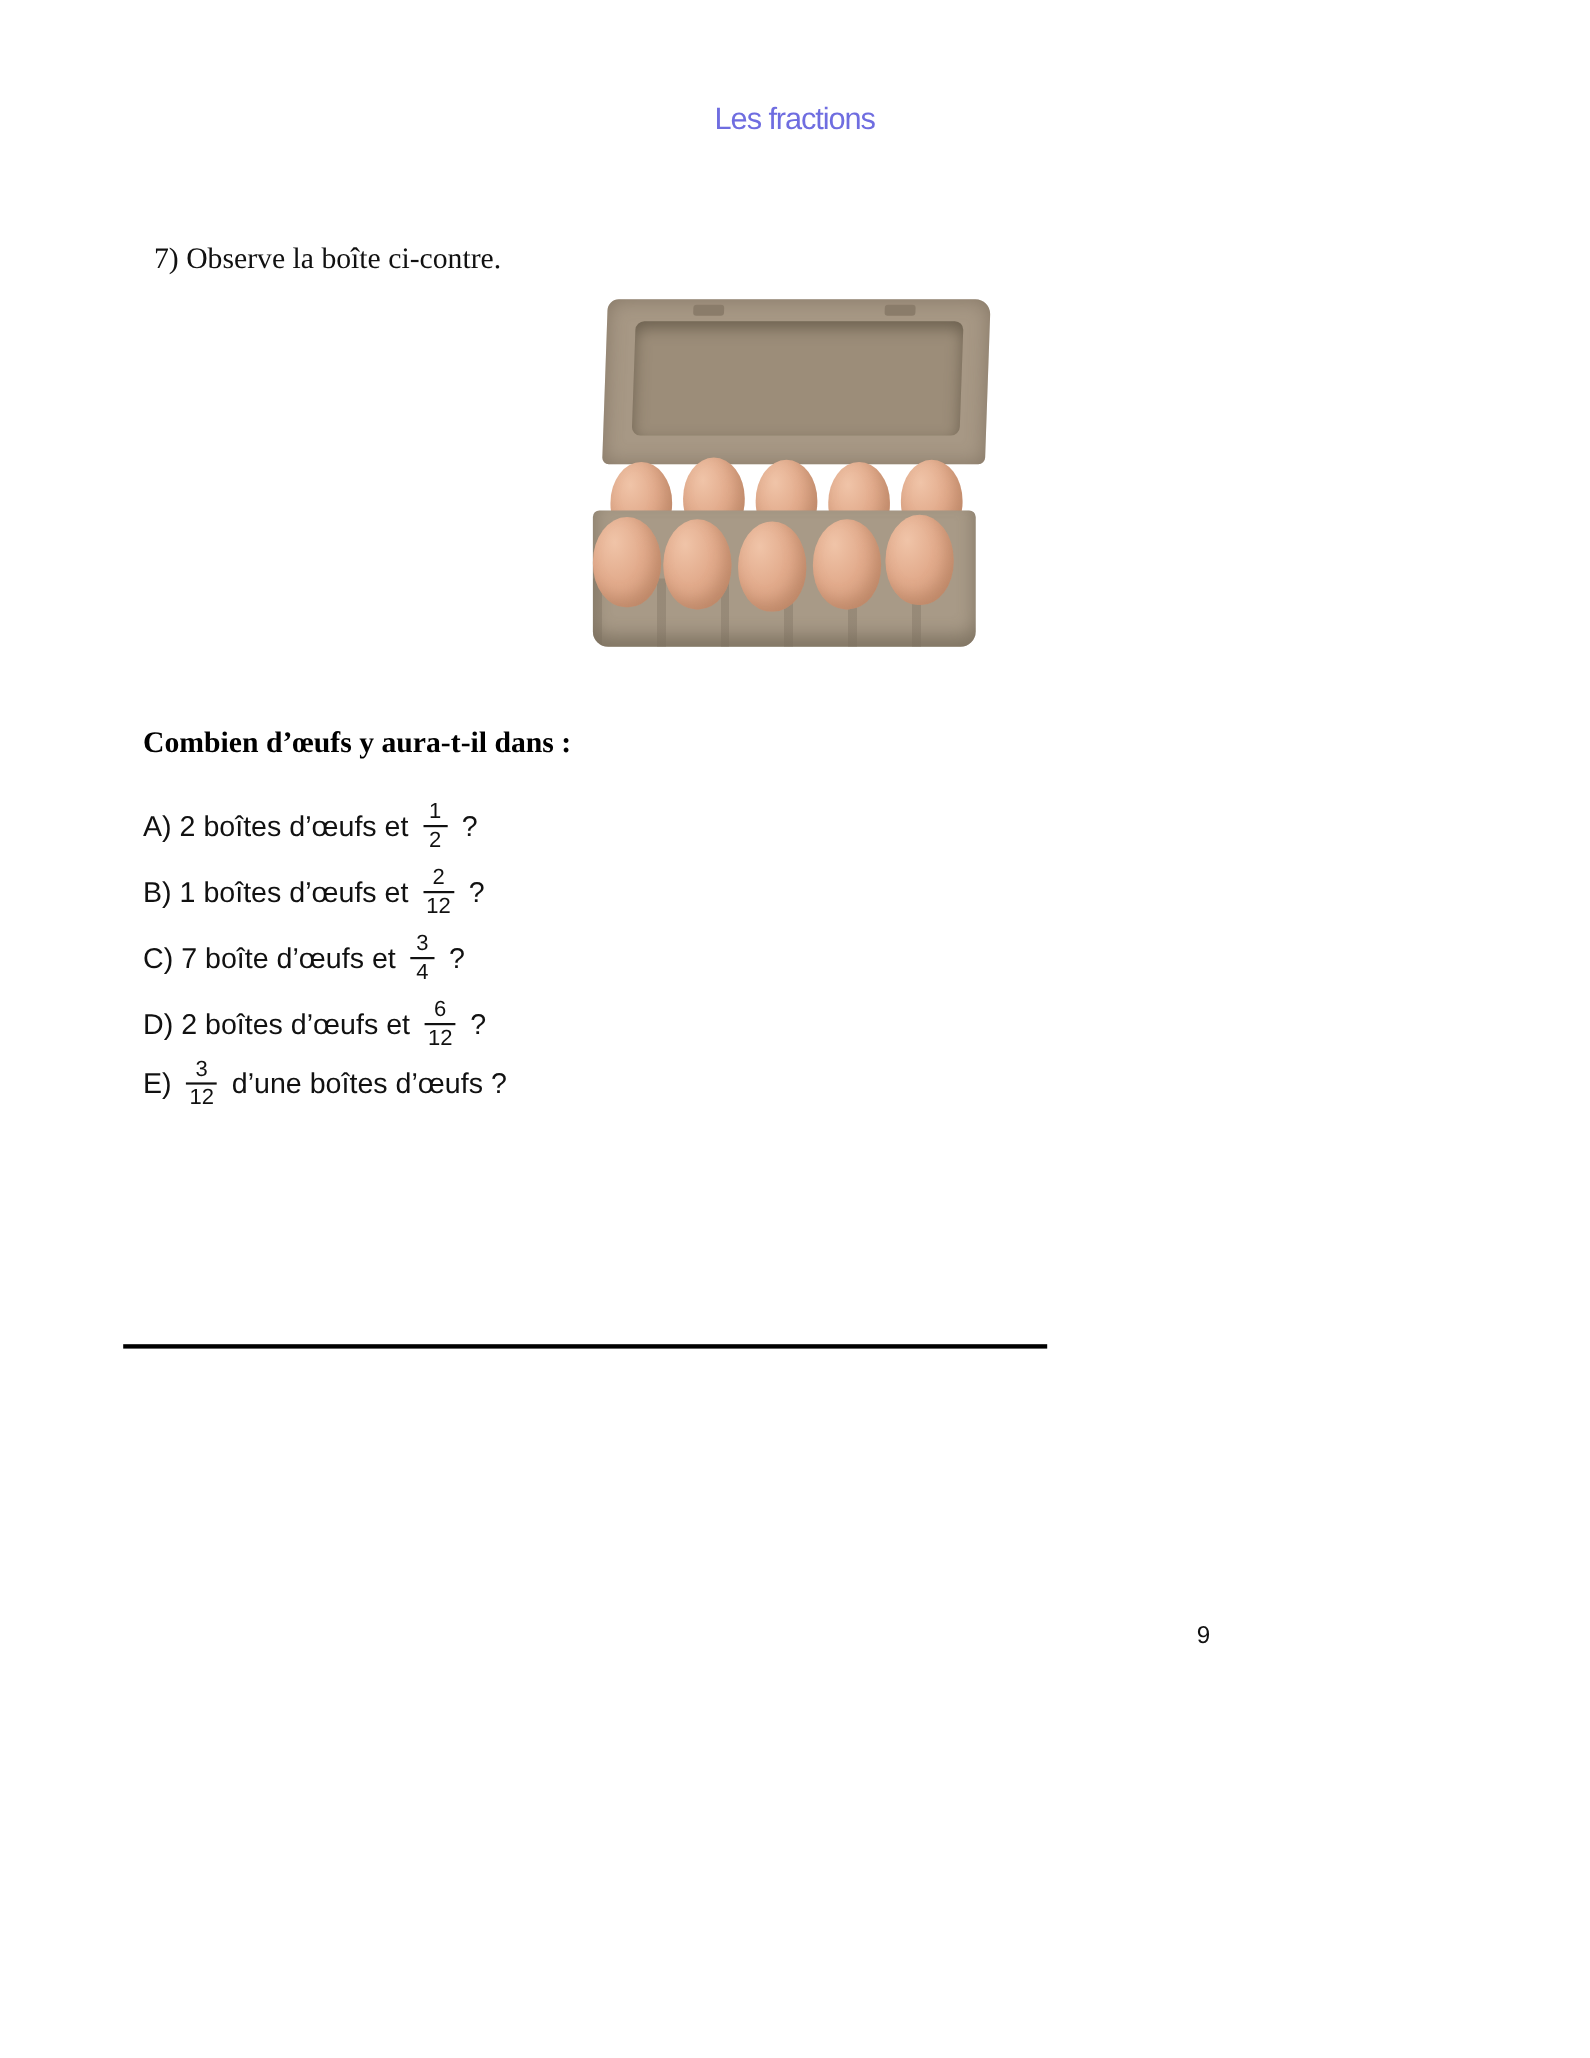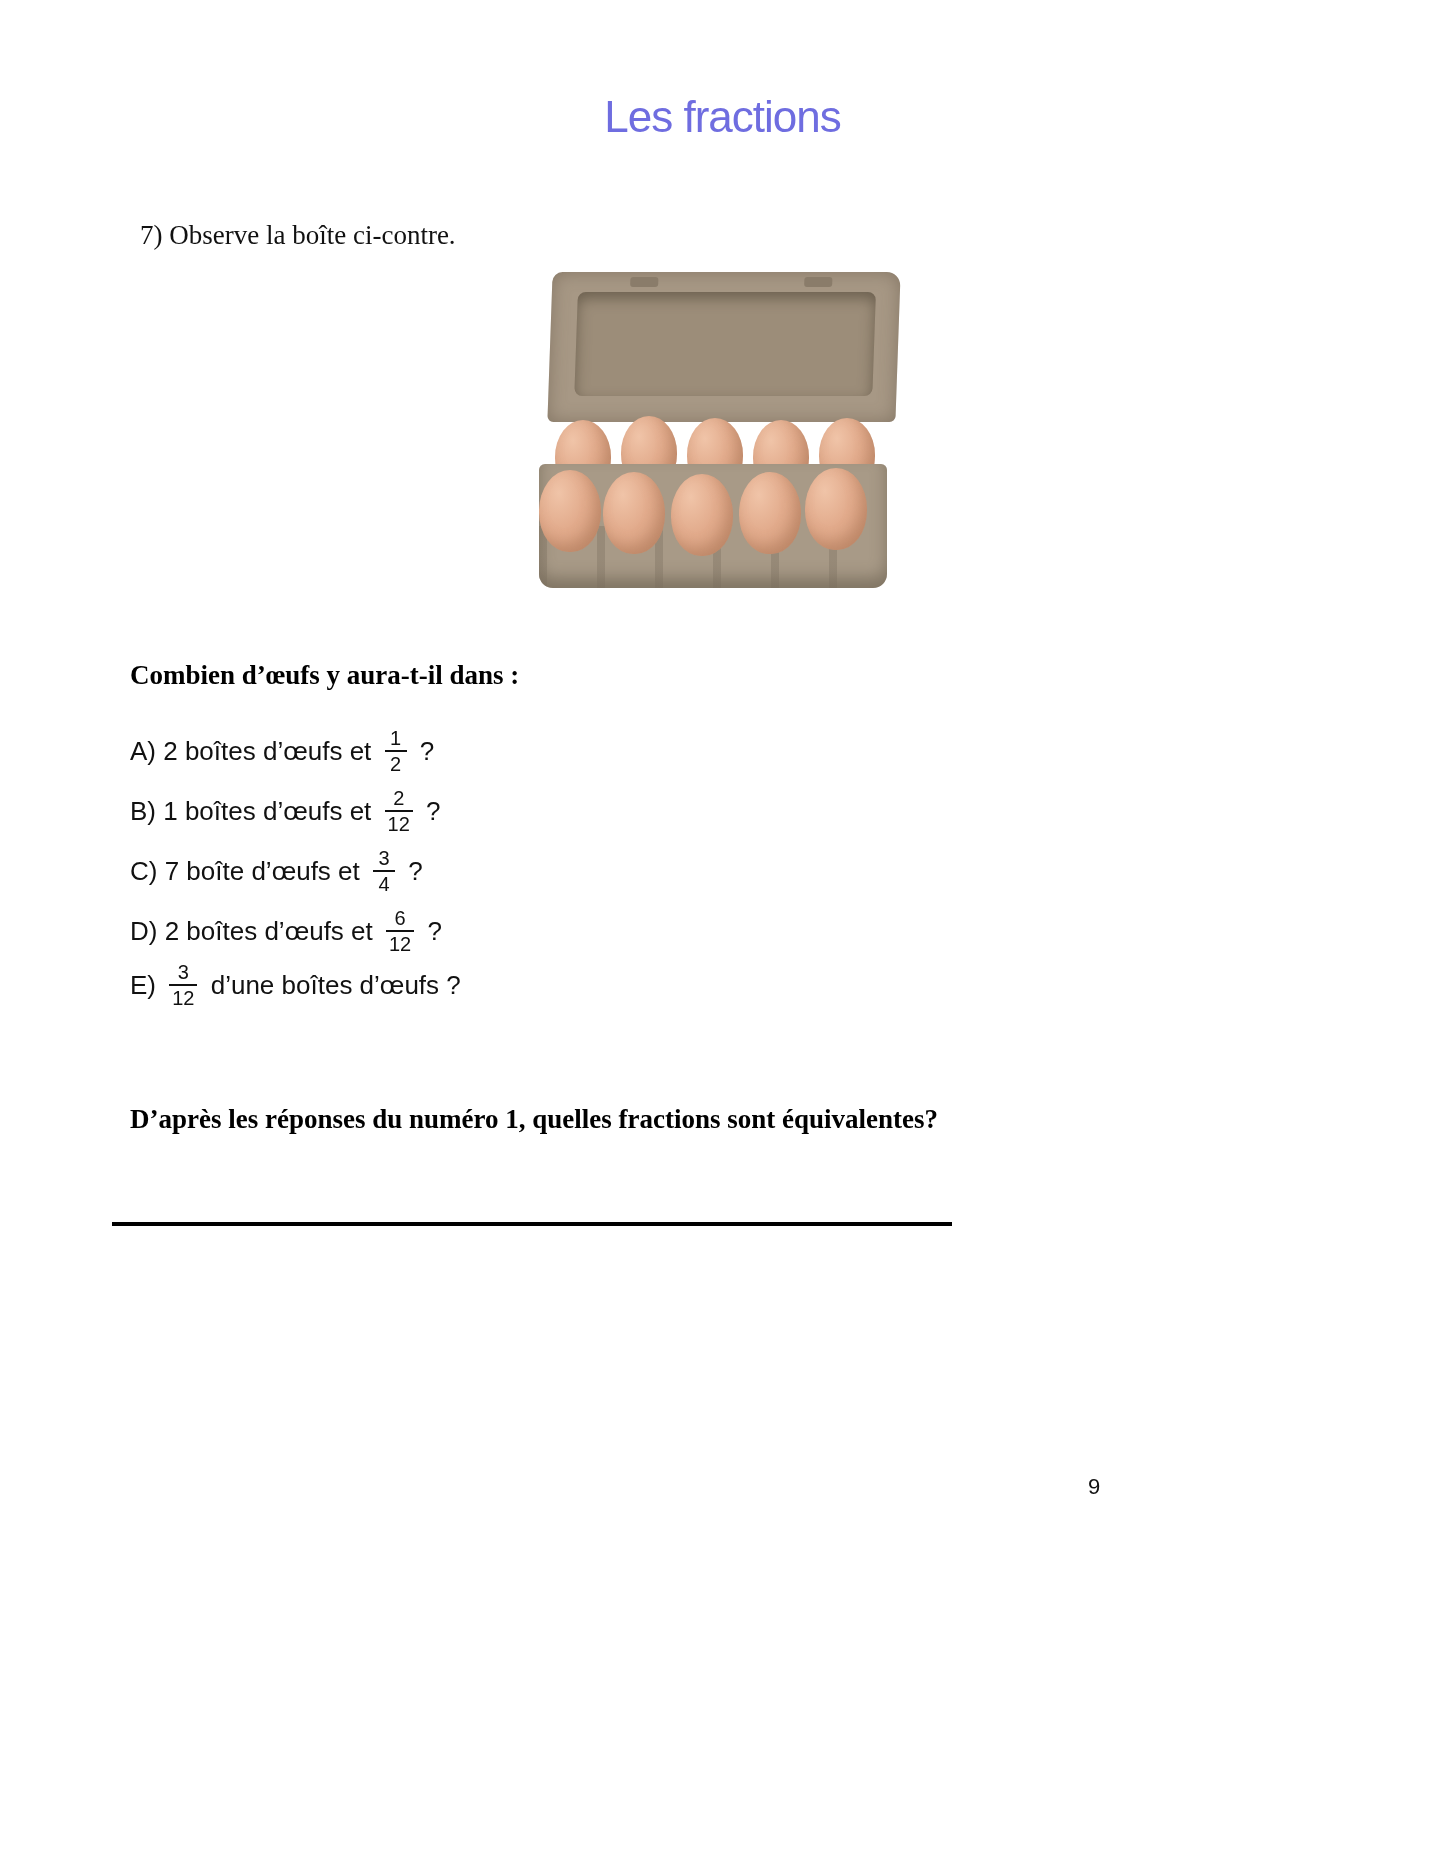--- a/index.html
+++ b/index.html
@@ -17,21 +17,21 @@
     color: #000000;
   }
 
   .doc-title {
     position: absolute;
     top: 92px;
     left: 0;
     width: 1445px;
     text-align: center;
     font-family: "Liberation Sans", sans-serif;
-    font-size: 44px;
+    font-size: 28px;
     letter-spacing: -1px;
     color: #6f6de0;
   }
 
   .q1 {
     position: absolute;
     top: 220px;
     left: 140px;
     font-size: 27px;
     font-family: "Liberation Serif", serif;
@@ -256,18 +256,17 @@
     <span>E)</span>
     <span> </span>
     <span class="frac">
       <span class="num">3</span>
       <span class="bar"></span>
       <span class="den">12</span>
     </span>
     <span> d’une boîtes d’œufs ?</span>
   </div>
 
-  <div class="prompt-bold" id="prompt2">D’après les réponses du numéro 1, quelles fractions sont équivalentes?</div>
 
   <div class="rule"></div>
 
   <div class="page-number">9</div>
 </div>
 
 </body></html>

